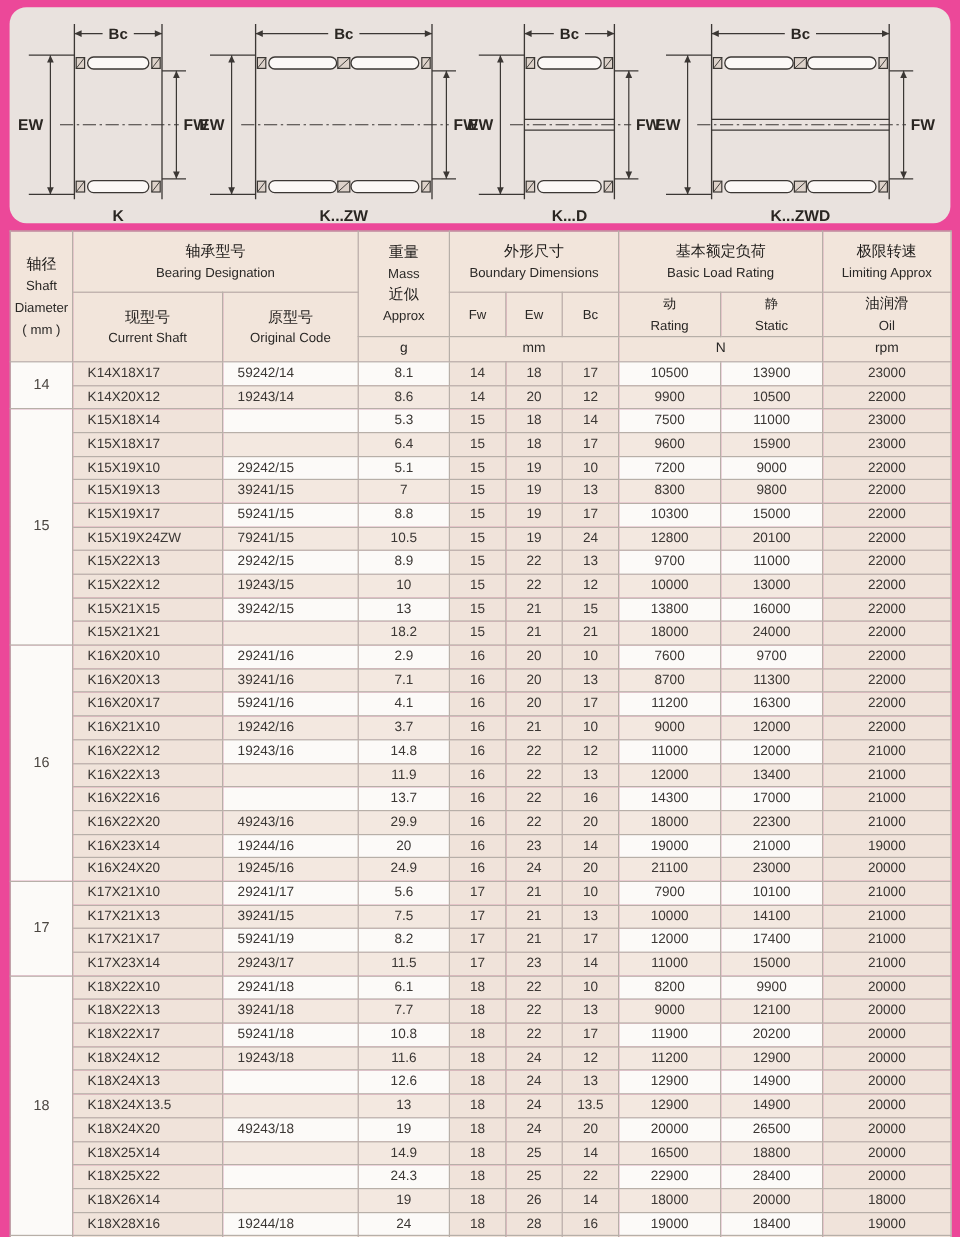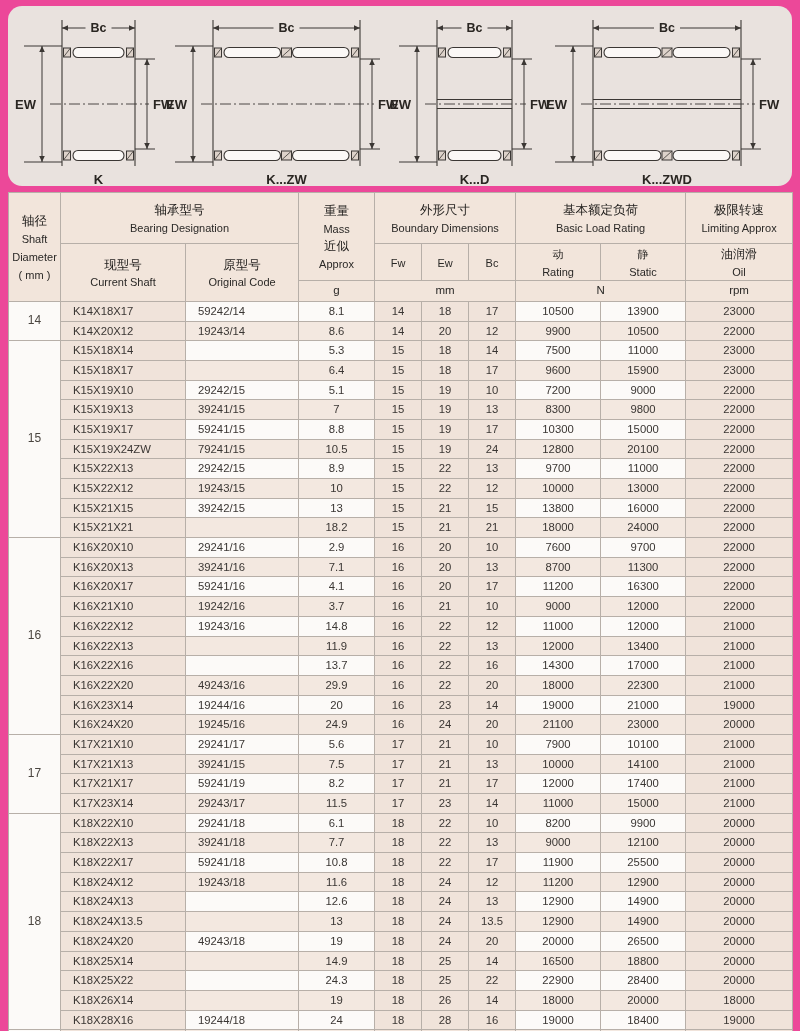--- a/index.html
+++ b/index.html
@@ -574,21 +574,21 @@
             <td class="oil tint">20000</td>
           </tr>
           <tr class="r0">
             <td class="code tint">K18X22X17</td>
             <td class="orig stripe">59241/18</td>
             <td class="mass stripe">10.8</td>
             <td class="fw tint">18</td>
             <td class="ew tint">22</td>
             <td class="bc tint">17</td>
             <td class="dyn stripe">11900</td>
-            <td class="stat stripe">25500</td>
+            <td class="stat stripe">20200</td>
             <td class="oil tint">20000</td>
           </tr>
           <tr class="r1">
             <td class="code tint">K18X24X12</td>
             <td class="orig stripe">19243/18</td>
             <td class="mass stripe">11.6</td>
             <td class="fw tint">18</td>
             <td class="ew tint">24</td>
             <td class="bc tint">12</td>
             <td class="dyn stripe">11200</td>

